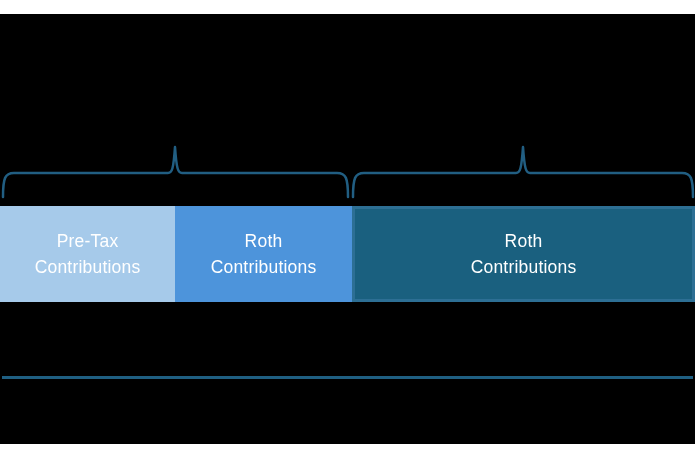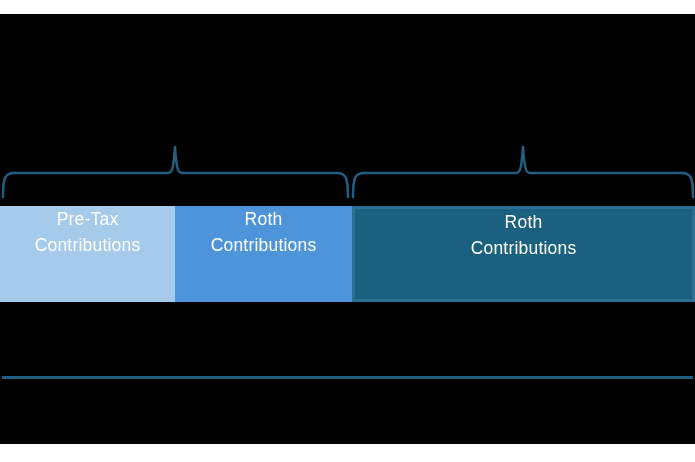--- a/index.html
+++ b/index.html
@@ -42,20 +42,21 @@
     position: absolute;
     top: 206px;
     left: 0;
     width: 695px;
     height: 96px;
     display: flex;
   }
   .segment {
     box-sizing: border-box;
     display: flex;
+    align-items: center;
     justify-content: center;
     text-align: center;
     color: #ffffff;
     font-size: 17.5px;
     line-height: 26px;
     letter-spacing: 0.2px;
     white-space: pre-line;
   }
   .segment.s1 { width: 175px; }
   .segment.s2 { width: 177px; }

